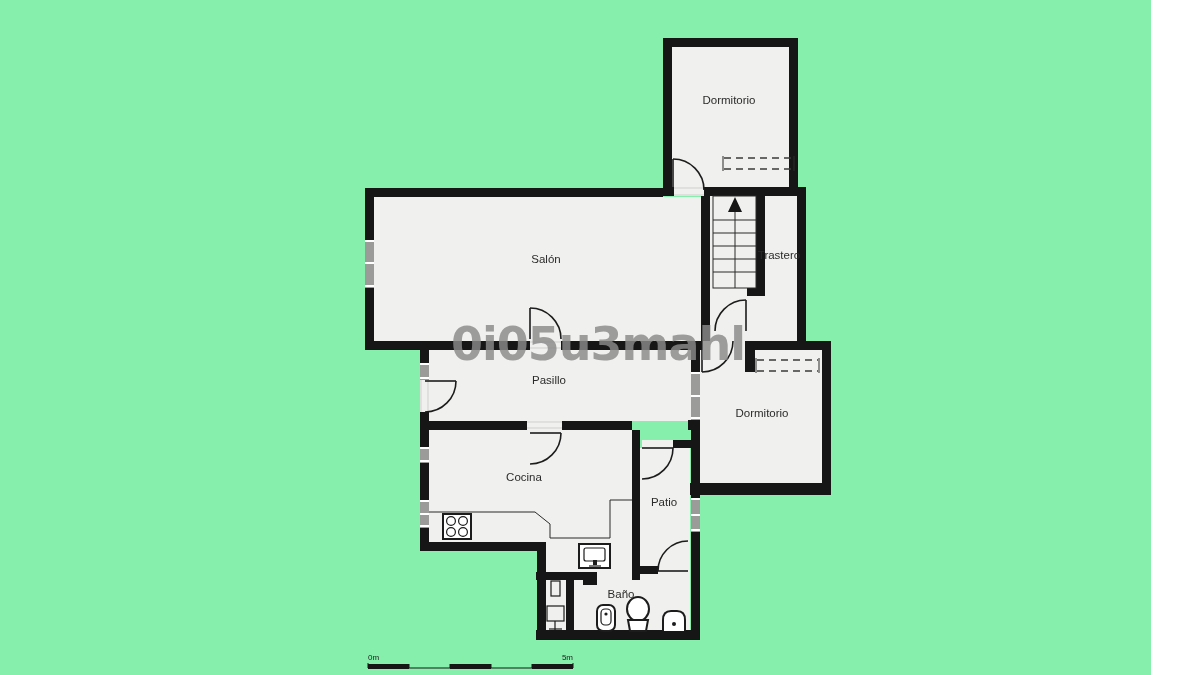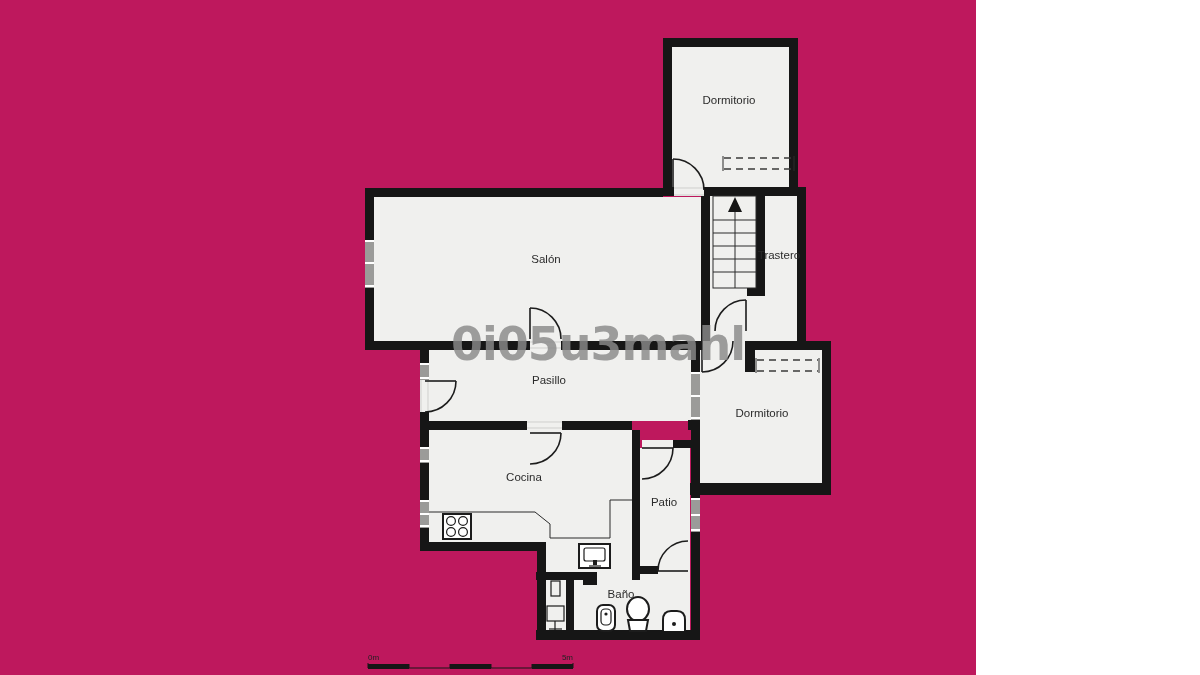--- a/index.html
+++ b/index.html
@@ -1,16 +1,16 @@
 <!DOCTYPE html>
 <html><head>
 <meta charset="utf-8">
 <style>
   html,body{margin:0;padding:0;background:#ffffff;}
-  #canvas{position:relative;width:976px;height:675px;background:#be185d;overflow:hidden;
+  #canvas{position:relative;width:1151px;height:675px;background:#86efac;overflow:hidden;
           font-family:"Liberation Sans", sans-serif;}
   svg{position:absolute;left:0;top:0;}
   .room-label{font-family:"Liberation Sans", sans-serif;font-size:11.5px;fill:#2b2b2b;}
   .scale-label{font-family:"Liberation Sans", sans-serif;font-size:8px;fill:#222;}
   .watermark{font-family:"DejaVu Sans", sans-serif;font-size:46px;font-weight:bold;
              fill:#8a8a8a;opacity:.82;letter-spacing:-1px;}
   .wall{fill:#161616;}
   .floor{fill:#f0f0ee;}
   .win{fill:#9b9b99;}
   .tick{stroke:#ffffff;stroke-width:2;}

